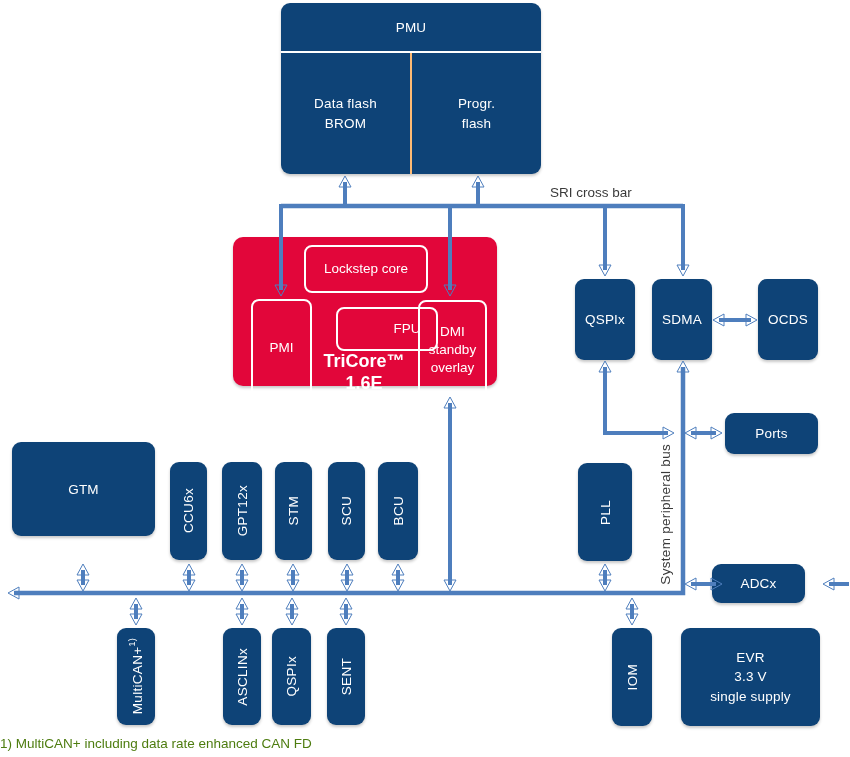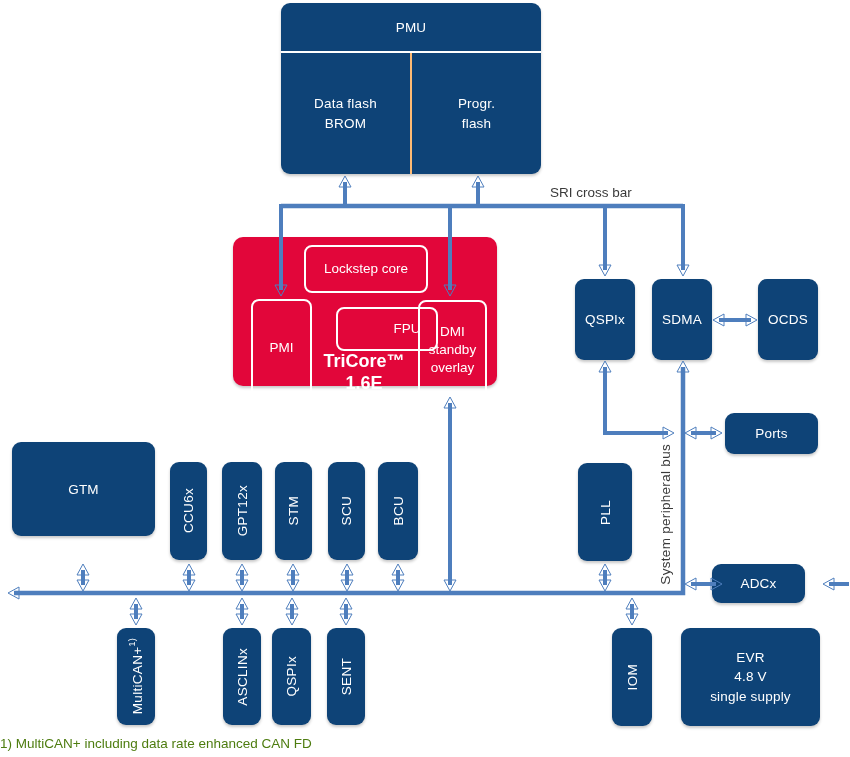--- a/index.html
+++ b/index.html
@@ -128,21 +128,21 @@
   <div class="block" id="qspi">
       <span class="vtext">QSPIx</span>
     </div>
   <div class="block" id="sent">
       <span class="vtext">SENT</span>
     </div>
   <div class="block" id="iom">
       <span class="vtext">IOM</span>
     </div>
   <div class="block pre" id="evr">EVR
-4.8 V
+3.3 V
 single supply</div>
 
   <div class="freelabel" id="footnote">1) MultiCAN+ including data rate enhanced CAN FD</div>
 
   <svg id="wires" viewBox="0 0 850 757" xmlns="http://www.w3.org/2000/svg">
     <defs>
       <marker id="ah" markerUnits="userSpaceOnUse" markerWidth="14" markerHeight="14" refX="6" refY="7" orient="auto-start-reverse">
         <path d="M1,1 L12,7 L1,13 Z" fill="#4E7EBD" stroke="none"></path>
       </marker>
     </defs>

